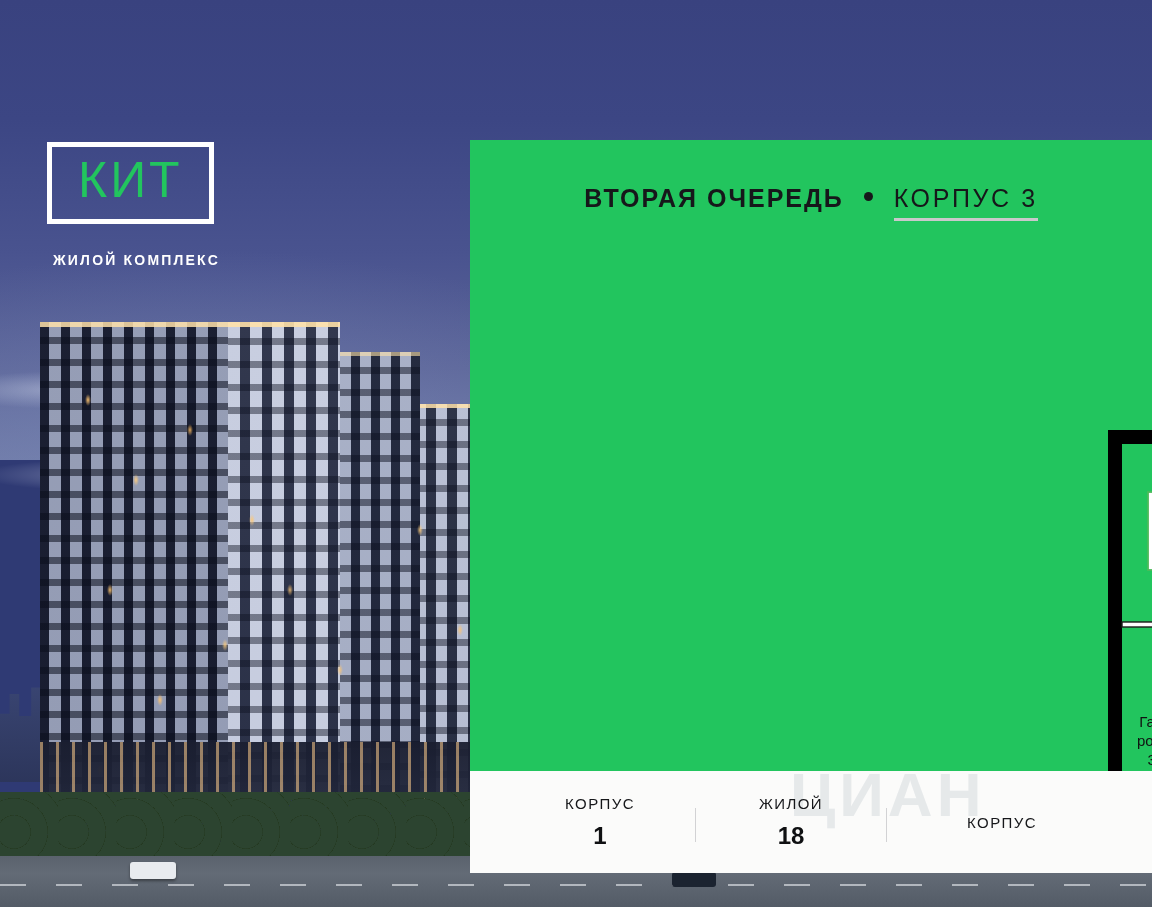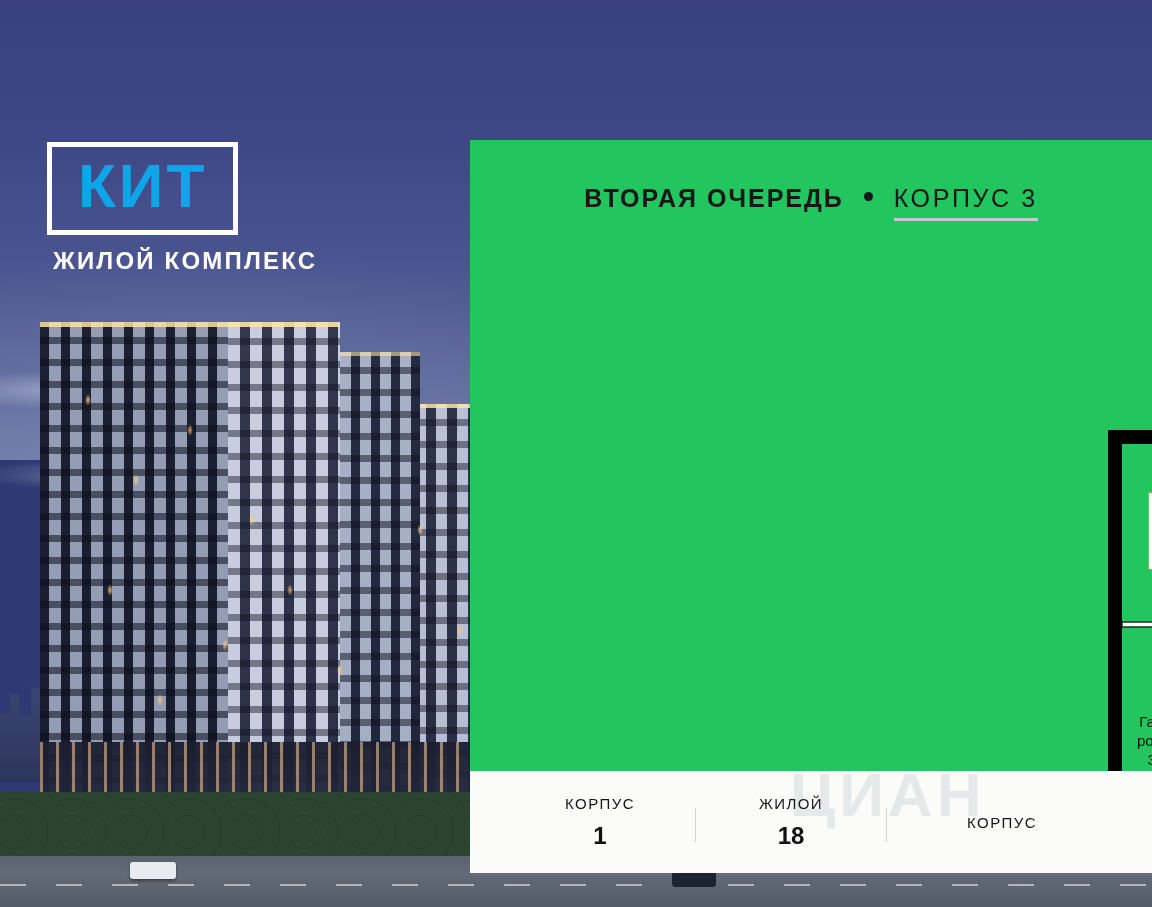--- a/index.html
+++ b/index.html
@@ -225,23 +225,23 @@
   <div class="ground"></div>
   <div class="trees"></div>
   <div class="road"></div>
   <div class="car car1"></div>
   <div class="car car2"></div>
   <div class="car car3"></div>
 </div>
 
 <div style="position:absolute;left:47px;top:142px;">
   <div style="border:5px solid #fff; padding:10px 26px 14px 26px; display:inline-block;">
-    <div style="font-size:62px;font-weight:700;color:#0ea5e9;letter-spacing:3px;line-height:.95;">КИТ</div>
-  </div>
-  <div style="font-size:24px;font-weight:700;color:#fff;letter-spacing:2.2px;margin-top:12px;margin-left:6px;">ЖИЛОЙ КОМПЛЕКС</div>
+    <div style="font-size:50px;font-weight:400;color:#22c55e;letter-spacing:3px;line-height:.95;">КИТ</div>
+  </div>
+  <div style="font-size:14px;font-weight:700;color:#fff;letter-spacing:2.2px;margin-top:28px;margin-left:6px;">ЖИЛОЙ КОМПЛЕКС</div>
 </div>
 
 <div id="card">
 
   <div id="card-head">
     <span class="line">ВТОРАЯ ОЧЕРЕДЬ</span>
     <span class="dot"></span>
     <span class="korpus">КОРПУС 3</span>
   </div>
 

